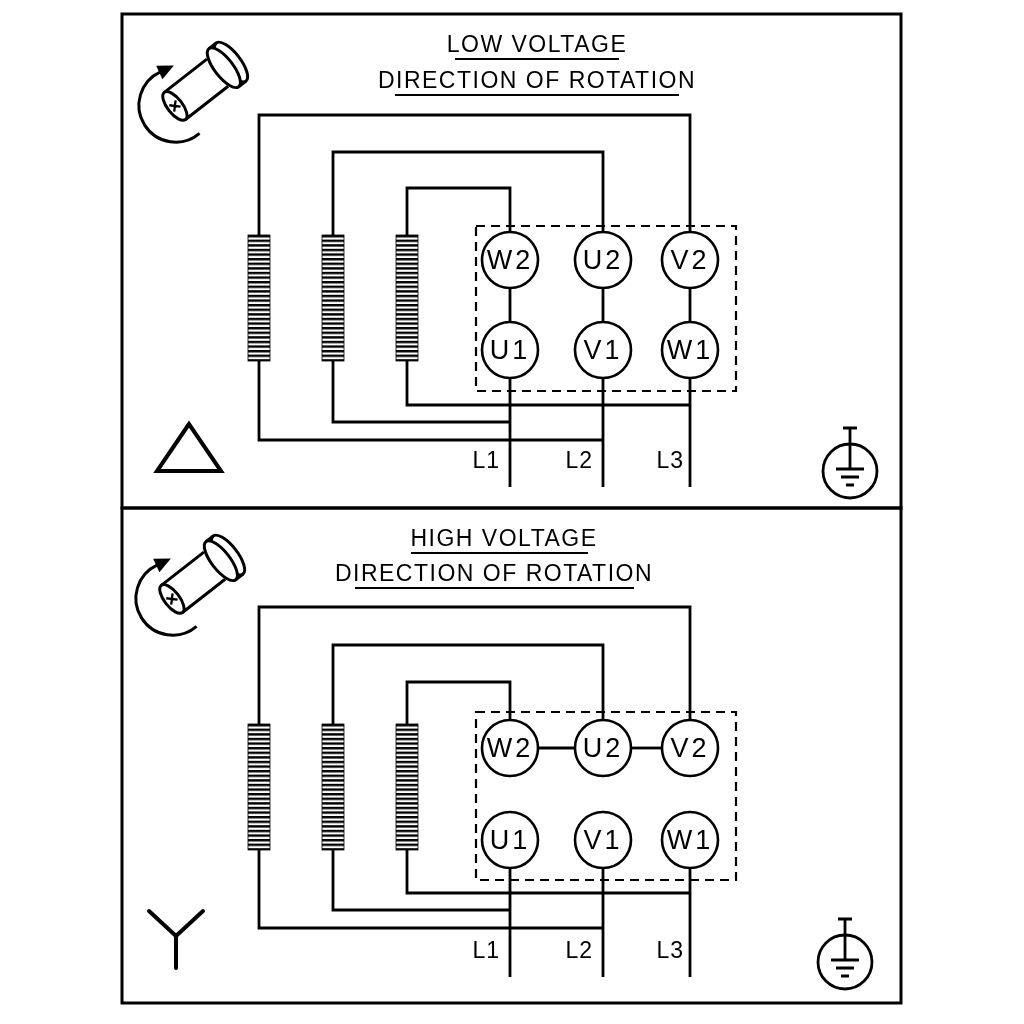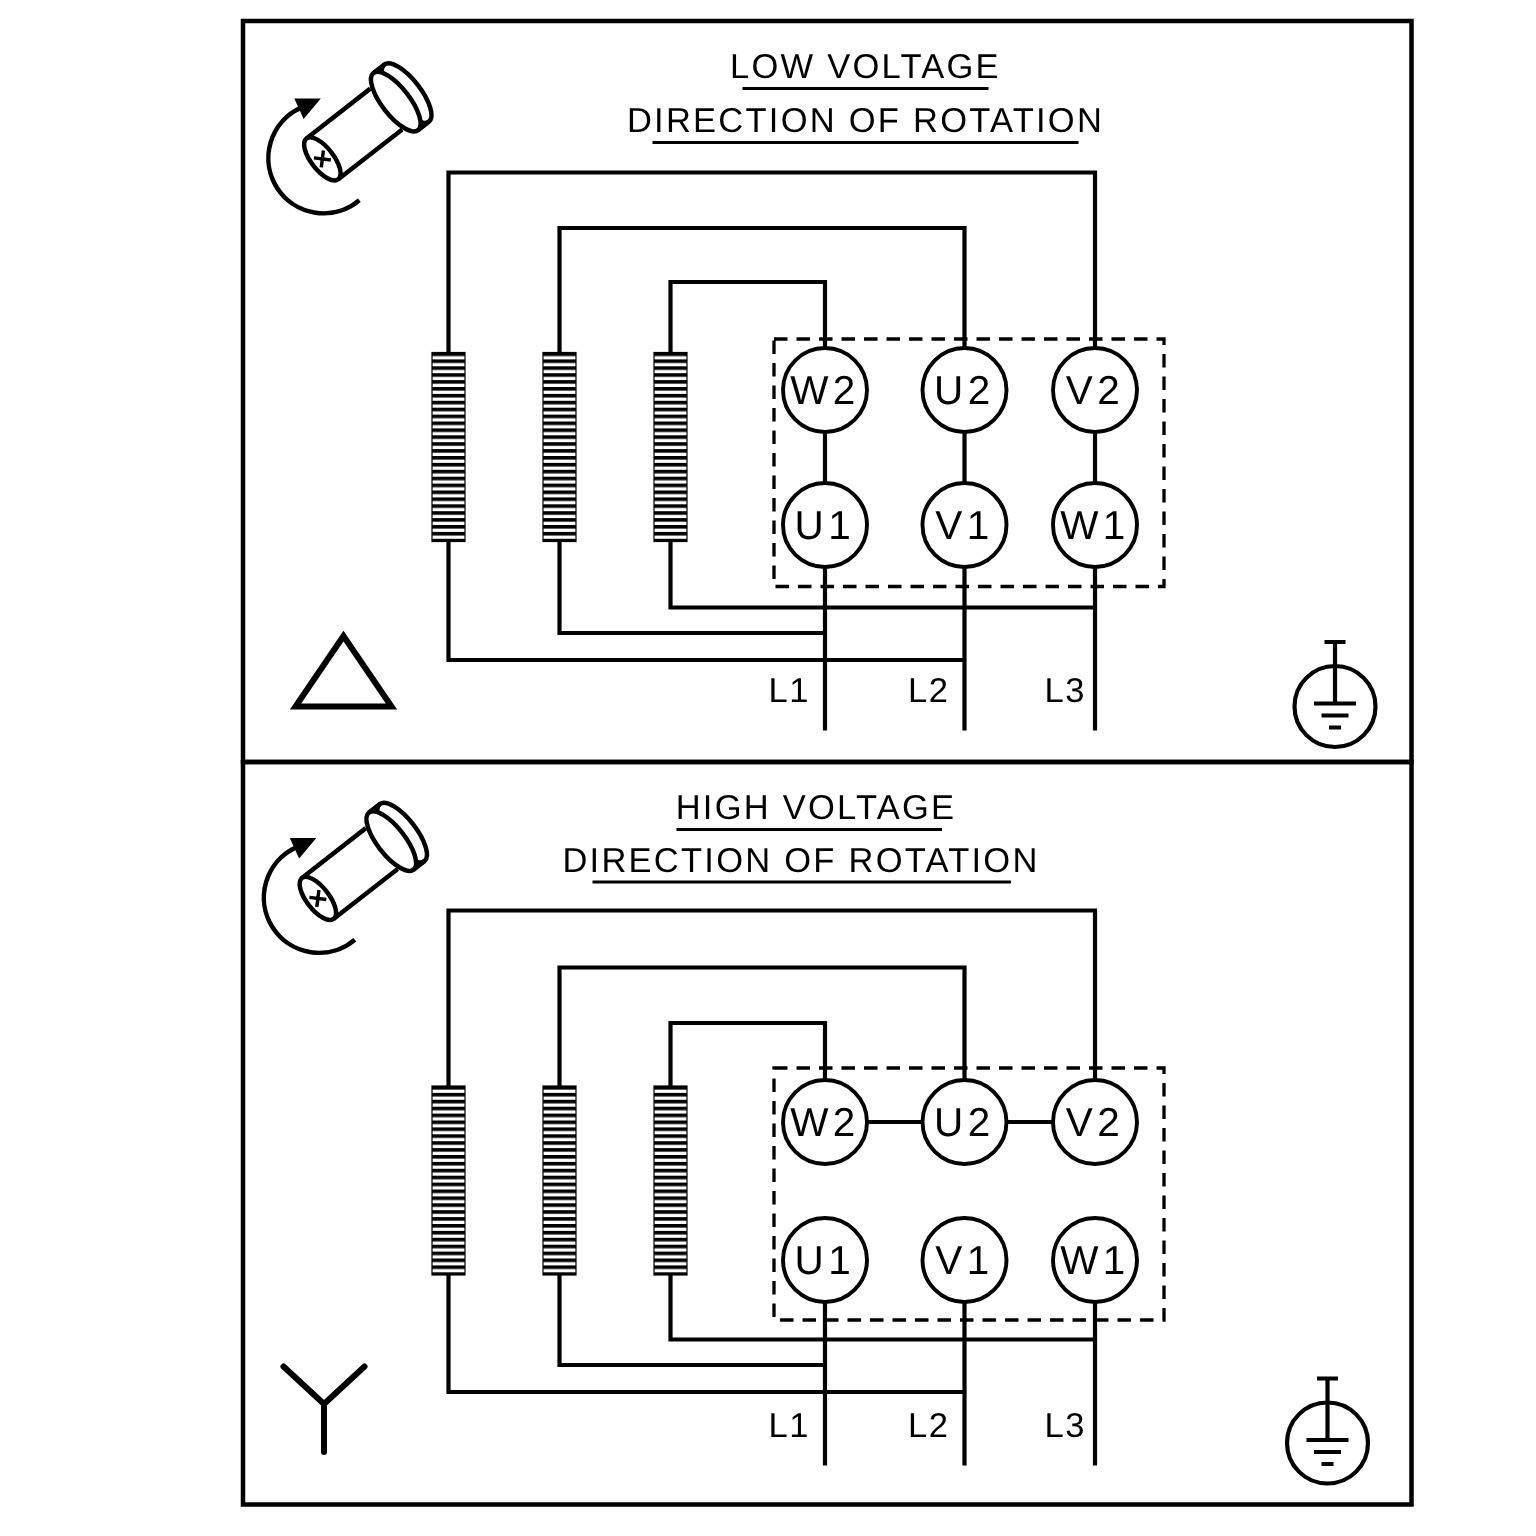--- a/index.html
+++ b/index.html
@@ -1,19 +1,18 @@
 <!DOCTYPE html>
 <html><head>
 <meta charset="utf-8">
 <style>
   html,body{margin:0;padding:0;background:#ffffff;}
   .stage{
     width:820px;height:1024px;background:#ffffff;position:relative;
     font-family:"Liberation Sans", sans-serif;
-    margin-left:40px;
   }
   svg{display:block;}
   .title-text{font-size:23px;letter-spacing:1.5px;fill:#000;text-anchor:middle;font-family:"Liberation Sans",sans-serif;}
   .terminal-text{font-size:27px;letter-spacing:3px;fill:#000;text-anchor:middle;font-family:"Liberation Sans",sans-serif;}
   .line-label{font-size:23px;fill:#000;text-anchor:end;letter-spacing:1px;font-family:"Liberation Sans",sans-serif;}
   .wire{stroke:#000;stroke-width:2.8;fill:none;}
   .underline{stroke:#000;stroke-width:2;}
   .border{stroke:#000;stroke-width:3;fill:none;}
   .terminal{stroke:#000;stroke-width:2.6;fill:#fff;}
   .tbox{stroke:#000;stroke-width:2.2;fill:none;stroke-dasharray:9 6;}

